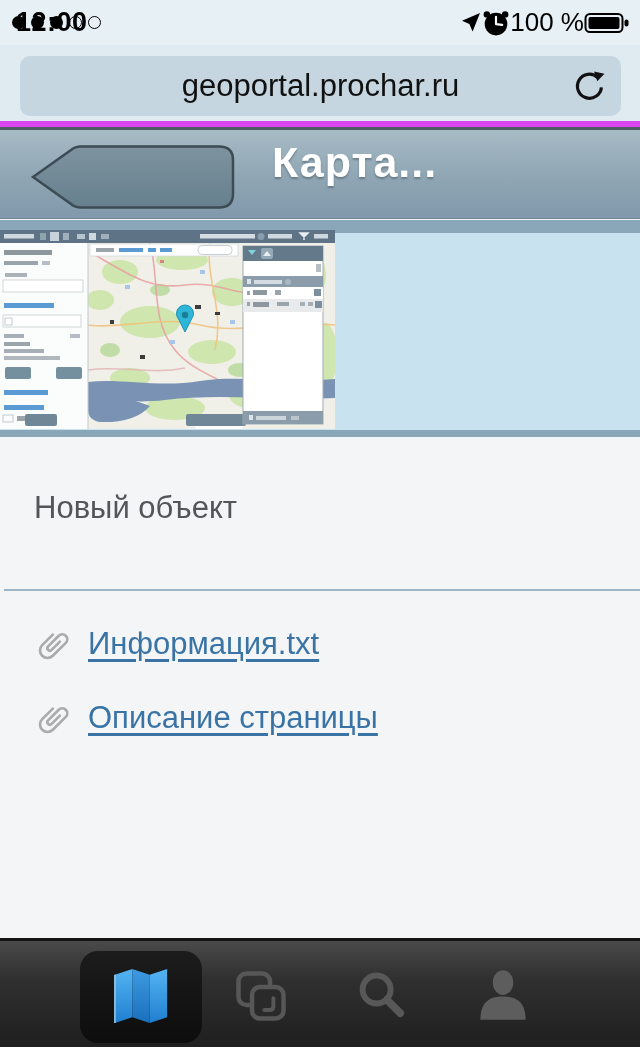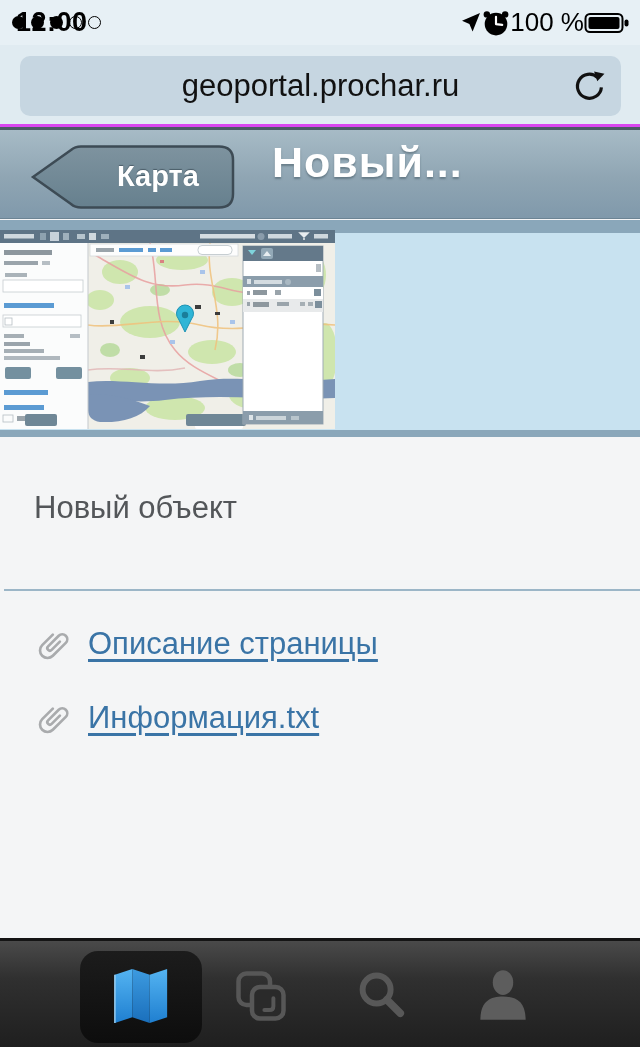--- a/index.html
+++ b/index.html
@@ -13,21 +13,21 @@
   .signal { position:absolute; left:12px; top:0; height:45px; display:flex; align-items:center; gap:6px; }
   .dot { width:13px; height:13px; border-radius:50%; }
   .dot.on  { background:#000; }
   .dot.off { border:1.5px solid #000; }
   .time { position:absolute; left:16px; width:640px; text-align:left; font-size:27px; font-weight:bold; color:#000; letter-spacing:.5px; }
   .sb-right { position:absolute; right:10px; top:0; height:45px; display:flex; align-items:center; }
   .pct { font-size:26px; color:#000; }
 
   
   .url-bar { position:absolute; top:45px; left:0; width:640px; height:82px;
-    background:#e0ebf1; border-bottom:3px solid #d946ef; }
+    background:#e0ebf1; border-bottom:6px solid #d946ef; }
   .url-field { position:absolute; left:20px; right:19px; top:11px; height:60px;
     background:#c6d6e1; border-radius:10px; display:flex; align-items:center; justify-content:center; }
   .url-text { font-size:31px; color:#111; }
   .reload { position:absolute; right:16px; top:14px; width:32px; height:32px; cursor:pointer; }
 
   
   .nav-header { position:absolute; top:127px; left:0; width:640px; height:92px;
     background:linear-gradient(#a7bbc6, #8fa5b3 55%, #8099ab);
     border-top:3px solid #4b5a63; border-bottom:1px solid #6c8494; }
   .back-btn { position:absolute; left:30px; top:14px; width:208px; height:66px; cursor:pointer; }
@@ -112,23 +112,22 @@
     <div class="back-btn">
       <svg width="208" height="66" viewBox="0 0 208 66">
         <defs>
           <linearGradient id="bbg" x1="0" y1="0" x2="0" y2="1">
             <stop offset="0" stop-color="#7e939f"></stop>
             <stop offset="1" stop-color="#66808e"></stop>
           </linearGradient>
         </defs>
         <path d="M3 33 L41 6 Q45 2.5 51 2.5 L189 2.5 Q203 2.5 203 16 L203 50 Q203 63.5 189 63.5 L51 63.5 Q45 63.5 41 60 Z" fill="url(#bbg)" stroke="#3d4b55" stroke-width="2.5"></path>
       </svg>
-      <span class="back-label">Карта</span>
-    </div>
-    <div class="nav-title">Новый...</div>
+    </div>
+    <div class="nav-title">Карта...</div>
   </div>
 
   <div class="preview-section">
     <div class="preview-bg"></div>
 
     <svg class="thumb" viewBox="0 0 335 199">
 
       <rect x="0" y="0" width="335" height="13" fill="#5e7486"></rect>
       <rect x="4" y="4" width="30" height="4.5" fill="#cfd8de"></rect>
       <rect x="40" y="3" width="6" height="7" fill="#8ea2b0"></rect>
@@ -266,27 +265,27 @@
   </div>
 
   <div class="content">
     <h1 class="page-heading">Новый объект</h1>
     <div class="divider"></div>
     <div class="attach-list">
       <div class="attach-row">
         <svg class="clip" viewBox="0 0 24 24" style="transform:rotate(45deg)">
           <path d="M7.5 8.5 L7.5 17.5 a4.5 4.5 0 0 0 9 0 L16.5 6.5 a3 3 0 0 0 -6 0 L10.5 15.5 a1.5 1.5 0 0 0 3 0 L13.5 8.5" fill="none" stroke="#a9abad" stroke-width="1.6" stroke-linecap="round"></path>
         </svg>
-        <a class="attach-link">Описание страницы</a>
+        <a class="attach-link">Информация.txt</a>
       </div>
       <div class="attach-row">
         <svg class="clip" viewBox="0 0 24 24" style="transform:rotate(45deg)">
           <path d="M7.5 8.5 L7.5 17.5 a4.5 4.5 0 0 0 9 0 L16.5 6.5 a3 3 0 0 0 -6 0 L10.5 15.5 a1.5 1.5 0 0 0 3 0 L13.5 8.5" fill="none" stroke="#a9abad" stroke-width="1.6" stroke-linecap="round"></path>
         </svg>
-        <a class="attach-link">Информация.txt</a>
+        <a class="attach-link">Описание страницы</a>
       </div>
     </div>
   </div>
 
   <div class="tab-bar">
     <div class="tab tab-map">
       <div class="active-tile"></div>
       <svg class="tile-icon" width="62" height="60" viewBox="0 0 62 62">
         <defs>
           <linearGradient id="mg1" x1="0" y1="0" x2="0" y2="1">

